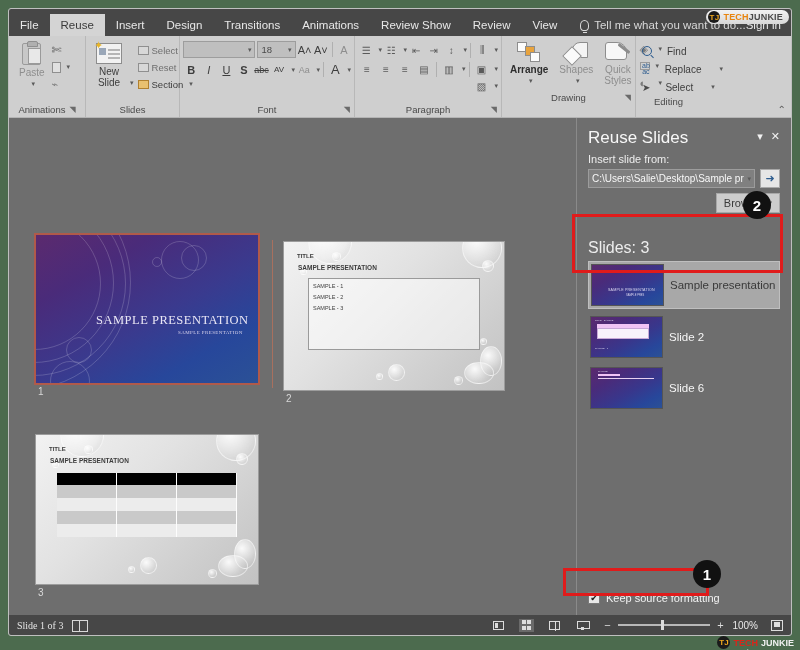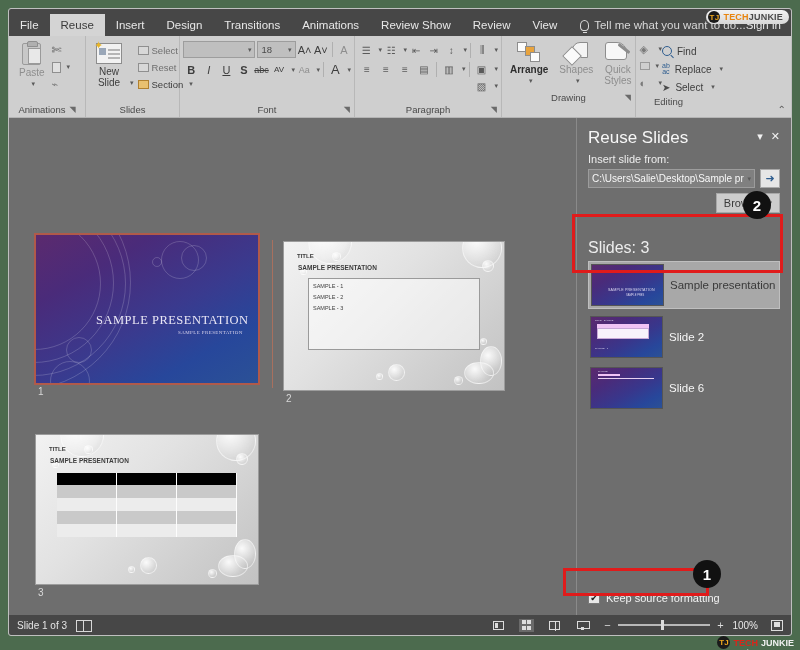--- a/index.html
+++ b/index.html
@@ -203,21 +203,21 @@
   .qs-icon::before{
     content:"";position:absolute;left:0;top:0;width:20px;height:16px;
     background:#f7f7f7;border:1px solid #8d8d8d;border-radius:3px 10px 3px 3px;
   }
   .qs-icon::after{
     content:"";position:absolute;left:12px;top:5px;width:14px;height:3px;
     background:#8d8d8d;transform:rotate(38deg);border-radius:1px;
   }
 
   .editrow { display:flex;flex-direction:column;gap:2px;padding:4px 6px 0; }
-  .editbtn { display:flex;align-items:center;gap:5px;font-size:10px;color:#3d3d3d;height:16px;padding-left:20px; }
+  .editbtn { display:flex;align-items:center;gap:15px;font-size:10px;color:#3d3d3d;height:16px; }
   .mag {
     width:10px;height:10px;border:1.4px solid #2e5d8f;border-radius:50%;position:relative;
   }
   .mag::after{
     content:"";position:absolute;right:-3px;bottom:-2px;width:4px;height:1.4px;
     background:#2e5d8f;transform:rotate(45deg);
   }
   .abc-ico{ font-size:7px;color:#2e5d8f;line-height:6px;text-align:center; }
   .cursor-ico{ font-size:10px;color:#4a4a4a; }
   .collapse-ribbon {
@@ -340,21 +340,21 @@
     font-size:9px;color:#1a1a1a;line-height:9px;
   }
   .ksf-label { font-size:11px;color:#f2f2f2;white-space:nowrap; }
 
   
   .statusbar {
     height:20px; background:#474747; flex:none;
     display:flex; align-items:center; padding:0 8px;
     color:#e4e4e4; font-size:10px; position:relative;
   }
-  .sb-left { display:flex;align-items:center;gap:9px; }
+  .sb-left { display:flex;align-items:center;gap:9px;font-family:Liberation Serif, serif; }
   .notes-ico {
     width:14px;height:10px;position:relative;display:inline-block;
   }
   .notes-ico::before{
     content:"";position:absolute;left:0;top:0;width:6px;height:10px;border:1px solid #d8d8d8;
   }
   .notes-ico::after{
     content:"";position:absolute;left:7px;top:0;width:7px;height:10px;border:1px solid #d8d8d8;
   }
   .sb-right { margin-left:auto; display:flex;align-items:center;gap:13px; }

